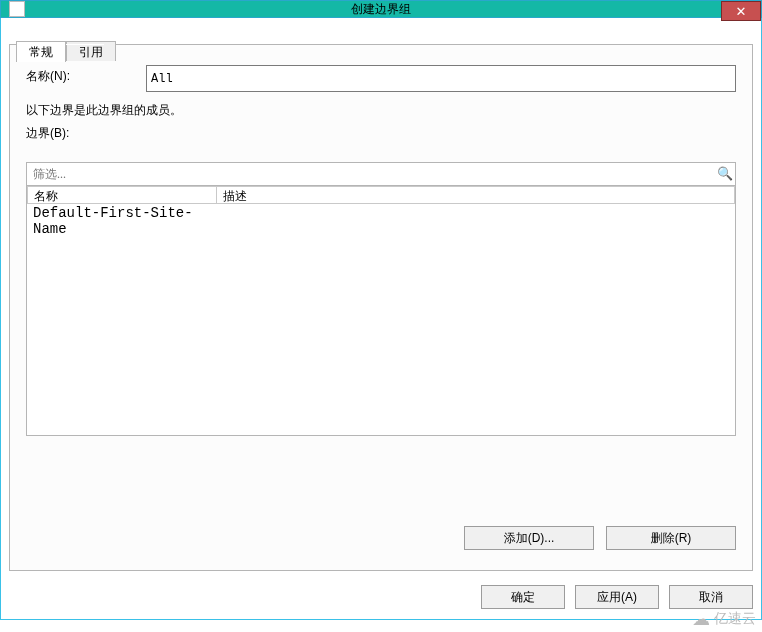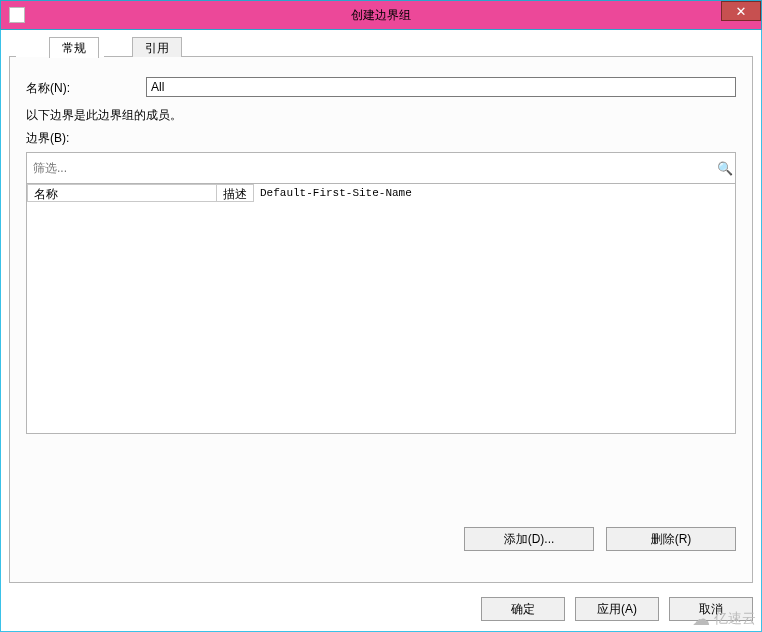--- a/index.html
+++ b/index.html
@@ -7,22 +7,22 @@
     margin: 0;
     font-family: "Microsoft YaHei", SimSun, Tahoma, sans-serif;
     font-size: 12px;
     background: #fff;
     width: 762px;
     height: 632px;
     overflow: hidden;
     position: relative;
   }
   .titlebar {
-    height: 30px;
-    background: #ec4899;
+    height: 18px;
+    background: #14b8a6;
     border: 1px solid #2aa7cc;
     display: flex;
     align-items: center;
     position: relative;
   }
   .titlebar .app-icon {
     width: 16px; height: 16px;
     margin-left: 8px;
     background: #fff;
     border: 1px solid #bbb;
@@ -72,23 +72,22 @@
   }
   .tab {
     border: 1px solid #b5b5b5;
     border-bottom: none;
     background: #f0f0f0;
     padding: 2px 12px 0 12px;
     height: 20px;
     line-height: 17px;
     margin-right: 0;
     position: relative;
-    top: 0;
+    top: 16px;
     cursor: default;
-    margin-left: 33px;
   }
   .tab.active {
     background: #fff;
     height: 21px;
     z-index: 2;
   }
   .tab-gap-cover {
     position: absolute;
     top: -1px; left: 6px;
     height: 1px; width: 88px;
@@ -100,24 +99,24 @@
     align-items: flex-start;
     margin: 8px 0;
   }
   .form-row .label {
     width: 120px;
     padding-top: 3px;
   }
   .form-row .control { flex: 1; }
   .text-input {
     width: 100%;
-    height: 20px;
+    height: 27px;
     border: 1px solid #7a7a7a;
     padding: 0 4px;
-    font-family: Liberation Sans, sans-serif;
+    font-family: Liberation Mono, monospace;
     font-size: 12px;
     background: #fff;
   }
   .textarea-wrap {
     width: 100%;
     height: 62px;
     border: 1px solid #7a7a7a;
     background: #fff;
     position: relative;
   }
@@ -143,26 +142,27 @@
     border: 1px solid #c0c0c0;
     font-size: 8px;
     display: flex; align-items: center; justify-content: center;
     cursor: default;
     color: #606060;
   }
 
   .section-note { margin: 10px 0 6px 0; }
 
   .filter-box {
-    height: 32px;
+    height: 24px;
     border: 1px solid #b5b5b5;
     background: #fff;
     display: flex;
     align-items: center;
-    margin-top: 5px;
+    margin-top: 20px;
+    font-family: Liberation Serif, serif;
   }
   .filter-box input {
     border: none;
     flex: 1;
     height: 100%;
     padding: 0 6px;
     font-family: inherit;
     font-size: 12px;
     color: #888;
     outline: none;
@@ -173,20 +173,21 @@
     text-align: center;
     font-size: 13px;
   }
 
   .list-box {
     border: 1px solid #b5b5b5;
     border-top: none;
     height: 250px;
     background: #fff;
     display: flex;
+    flex-direction: column;
   }
   .list-header {
     display: flex;
     height: 18px;
     background: #fff;
   }
   .list-header .col {
     border: 1px solid #c9c9c9;
     border-left: none;
     padding: 1px 6px;
@@ -198,29 +199,29 @@
   .list-body {
     flex: 1;
     overflow: hidden;
     padding-top: 1px;
   }
   .list-row {
     display: flex;
     height: 16px;
     line-height: 16px;
     font-family: "Courier New", monospace;
-    font-size: 11px;
+    font-size: 14px;
   }
   .list-row .cell-name { width: 190px; padding-left: 6px; }
   .list-row .cell-desc { flex: 1; padding-left: 6px; }
 
   .list-action-row {
     position: absolute;
     right: 16px;
-    bottom: 31px;
+    bottom: 20px;
     display: flex;
     gap: 12px;
   }
   .btn {
     min-width: 130px;
     height: 24px;
     border: 1px solid #9c9c9c;
     background: #f0f0f0;
     font-family: inherit;
     font-size: 12px;

